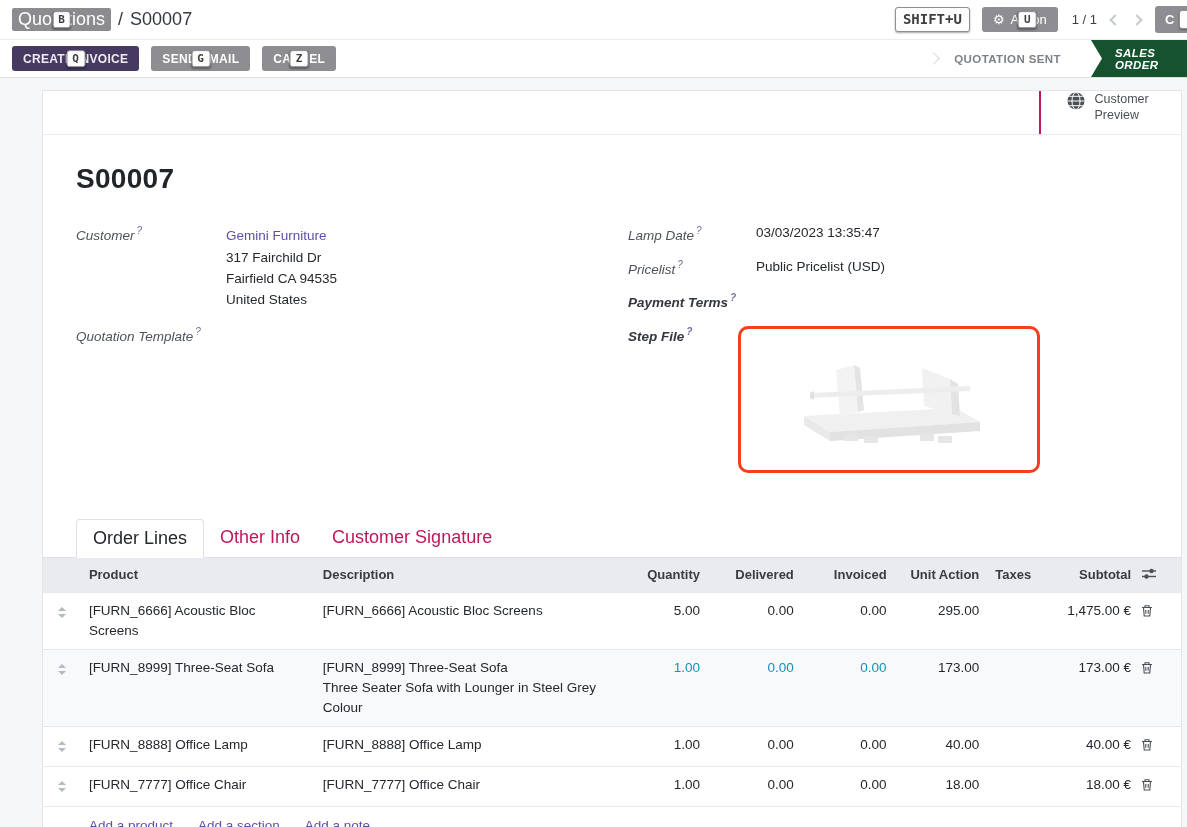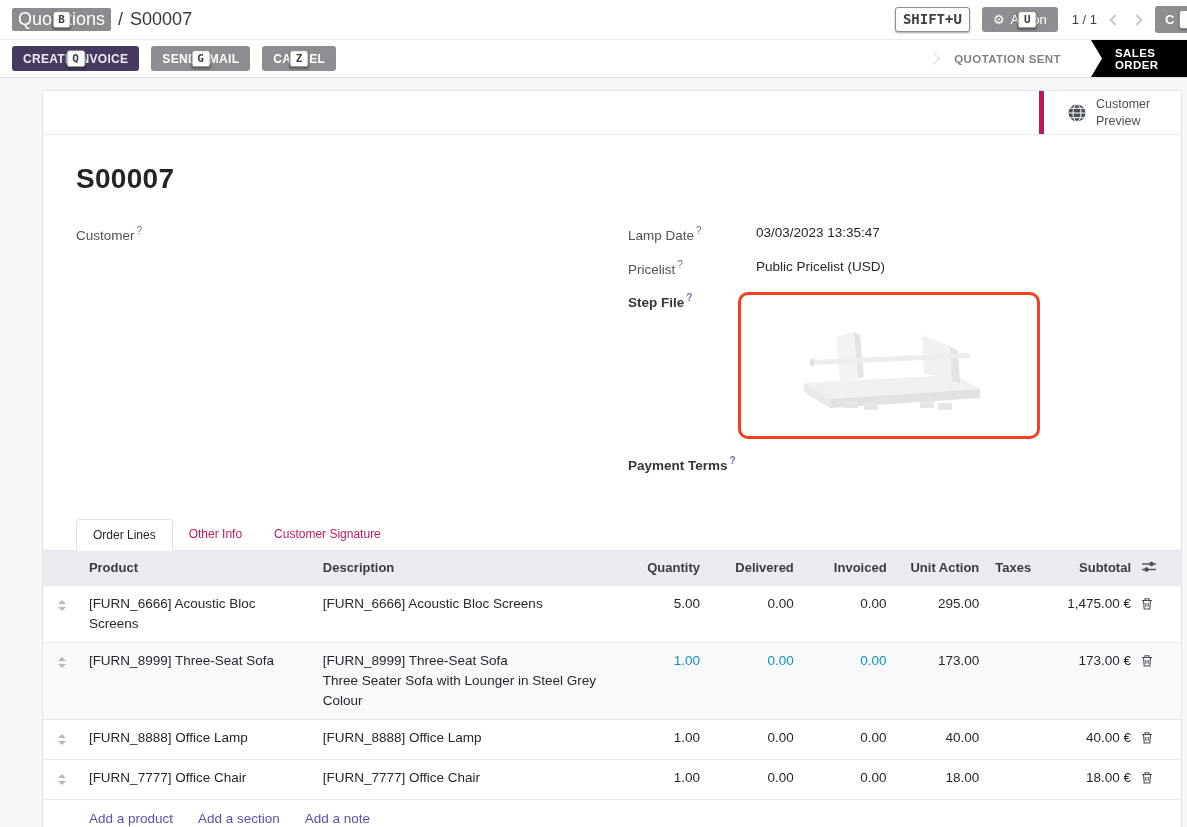--- a/index.html
+++ b/index.html
@@ -40,53 +40,53 @@
   .btn-group{ display:flex; align-items:center; gap:12px; }
   .btn{ position:relative; height:25px; padding:0 11px; display:flex; align-items:center;
         font-size:12px; font-weight:700; letter-spacing:.3px; border-radius:3px; cursor:pointer; }
   .btn-primary{ background:#473a61; color:#eeebf2; }
   .btn-hint{ background:#8d8d92; color:#fff; }
   .statusbar{ margin-left:auto; display:flex; align-items:stretch; }
   .stage{ display:flex; align-items:center; padding:0 20px; font-size:11.5px; font-weight:700;
           letter-spacing:.4px; color:#7d8287; cursor:pointer; }
   .stage-sep{ width:9px; height:9px; border-top:1px solid #d5d8db; border-right:1px solid #d5d8db;
               transform:rotate(45deg); align-self:center; margin:0 -4px; }
-  .stage-active{ background:#000000; color:#fff; width:96px; padding:0 6px 0 24px;
-                 clip-path:polygon(0 0, 11px 50%, 0 100%, 100% 100%, 100% 0); margin-left:10px; }
+  .stage-active{ background:#14532d; color:#fff; width:96px; padding:0 6px 0 24px;
+                 clip-path:polygon(0 0, 11px 50%, 0 100%, 100% 100%, 100% 0); margin-left:10px;font-style:italic; }
 
   
   .content{ padding:12px 0 0 42px; height:749px; }
   .card{ width:1140px; min-height:737px; background:#fff; border:1px solid #e3e5e8; }
   .card-strip{ height:44px; border-bottom:1px solid #e8eaed; display:flex; justify-content:flex-end; }
-  .preview-btn{ width:142px; border-left:5px solid #be185d; display:flex; align-items:center;
+  .preview-btn{ width:142px; border-left:2px solid #be185d; display:flex; align-items:flex-start;
                 justify-content:center; gap:9px; color:#4b5259; font-size:12.5px; line-height:1.3; cursor:pointer; }
   .preview-btn .lbl{ width:62px; }
 
   .form{ padding:28px 0 0 33px; }
   .doc-title{ font-size:28px; font-weight:600; color:#21252a; letter-spacing:.3px; margin-bottom:30px; }
 
   .fields{ display:flex; }
   .fcol-left{ width:552px; }
   .fcol-right{ flex:1; }
   .frow{ display:flex; font-size:13.5px; margin-bottom:16px; }
-  .flabel{ width:150px; color:#4e535a; flex:none; }
+  .flabel{ width:150px; color:#4e535a; flex:none;font-style:italic; }
   .fcol-right .flabel{ width:128px; }
   .flabel.bold{ color:#33373d; font-weight:700; }
   .help{ color:#776d9e; font-size:10px; vertical-align:super; margin-left:2px; }
   .fvalue{ color:#24282d; }
   .link{ color:#5d4fa8; cursor:pointer; }
   .addr div{ line-height:21px; }
   .addr .link{ line-height:22px; }
 
   .stepfile-box{ margin-left:-18px; width:302px; height:147px; border:3px solid #f43e1c;
                  border-radius:10px; display:flex; align-items:center; justify-content:center; cursor:pointer; }
 
   
   .tabs{ display:flex; margin-top:30px; border-bottom:1px solid #dee2e6; padding-left:33px; }
-  .tab{ padding:8px 16px; font-size:12px; cursor:pointer; }
+  .tab{ padding:8px 16px; font-size:18px; cursor:pointer; }
   .tab.active{ background:#fff; border:1px solid #dee2e6; border-bottom:1px solid #fff;
                margin-bottom:-1px; border-radius:4px 4px 0 0; color:#24282d; }
   .tab.inactive{ color:#be185d; }
 
   
   table{ width:100%; border-collapse:collapse; font-size:13.5px; }
   thead th{ background:#e9ebee; height:35px; padding:0 8px; font-size:13px; font-weight:700;
             color:#383c42; text-align:left; }
   th.num, td.num{ text-align:right; }
   tbody td{ padding:8px; border-top:1px solid #e7e9eb; vertical-align:top; line-height:20px; }
@@ -173,35 +173,53 @@
     <div class="form">
       <div class="doc-title">S00007</div>
 
       <div class="fields">
 
         <div class="fcol-left">
           <div class="frow">
             <div class="flabel">
               <span>Customer</span><span class="help">?</span>
             </div>
+            <div class="fvalue addr">
+              <div class="link">Gemini Furniture</div>
+              <div>317 Fairchild Dr</div>
+              <div>Fairfield CA 94535</div>
+              <div>United States</div>
+            </div>
+          </div>
+          <div class="frow">
+            <div class="flabel">
+              <span>Quotation Template</span><span class="help">?</span>
+            </div>
+            <div class="fvalue"></div>
           </div>
         </div>
 
         <div class="fcol-right">
           <div class="frow">
             <div class="flabel">
               <span>Lamp Date</span><span class="help">?</span>
             </div>
             <div class="fvalue">03/03/2023 13:35:47</div>
           </div>
           <div class="frow">
             <div class="flabel">
               <span>Pricelist</span><span class="help">?</span>
             </div>
             <div class="fvalue">Public Pricelist (USD)</div>
+          </div>
+          <div class="frow">
+            <div class="flabel bold">
+              <span>Payment Terms</span><span class="help">?</span>
+            </div>
+            <div class="fvalue"></div>
           </div>
           <div class="frow">
             <div class="flabel bold">
               <span>Step File</span><span class="help">?</span>
             </div>
             <div class="stepfile-box">
               <svg width="230" height="110" viewBox="0 0 230 110">
 
                 <polygon points="30,72 182,64 206,78 56,88" fill="#f0f0f0"></polygon>
                 <polygon points="56,88 206,78 206,87 56,97" fill="#e2e2e2"></polygon>
@@ -215,26 +233,20 @@
 
                 <polygon points="36,49 196,42 196,47 36,54" fill="#ededed"></polygon>
                 <polygon points="36,49 40,47 40,56 36,54" fill="#e0e0e0"></polygon>
 
                 <rect x="70" y="90" width="14" height="7" fill="#e6e6e6"></rect>
                 <rect x="90" y="92" width="14" height="7" fill="#e6e6e6"></rect>
                 <rect x="146" y="90" width="14" height="7" fill="#e6e6e6"></rect>
                 <rect x="164" y="92" width="14" height="7" fill="#e6e6e6"></rect>
               </svg>
             </div>
-          </div>
-          <div class="frow">
-            <div class="flabel bold">
-              <span>Payment Terms</span><span class="help">?</span>
-            </div>
-            <div class="fvalue"></div>
           </div>
         </div>
       </div>
     </div>
 
     <div class="tabs">
       <div class="tab active">Order Lines</div>
       <div class="tab inactive">Other Info</div>
       <div class="tab inactive">Customer Signature</div>
     </div>

